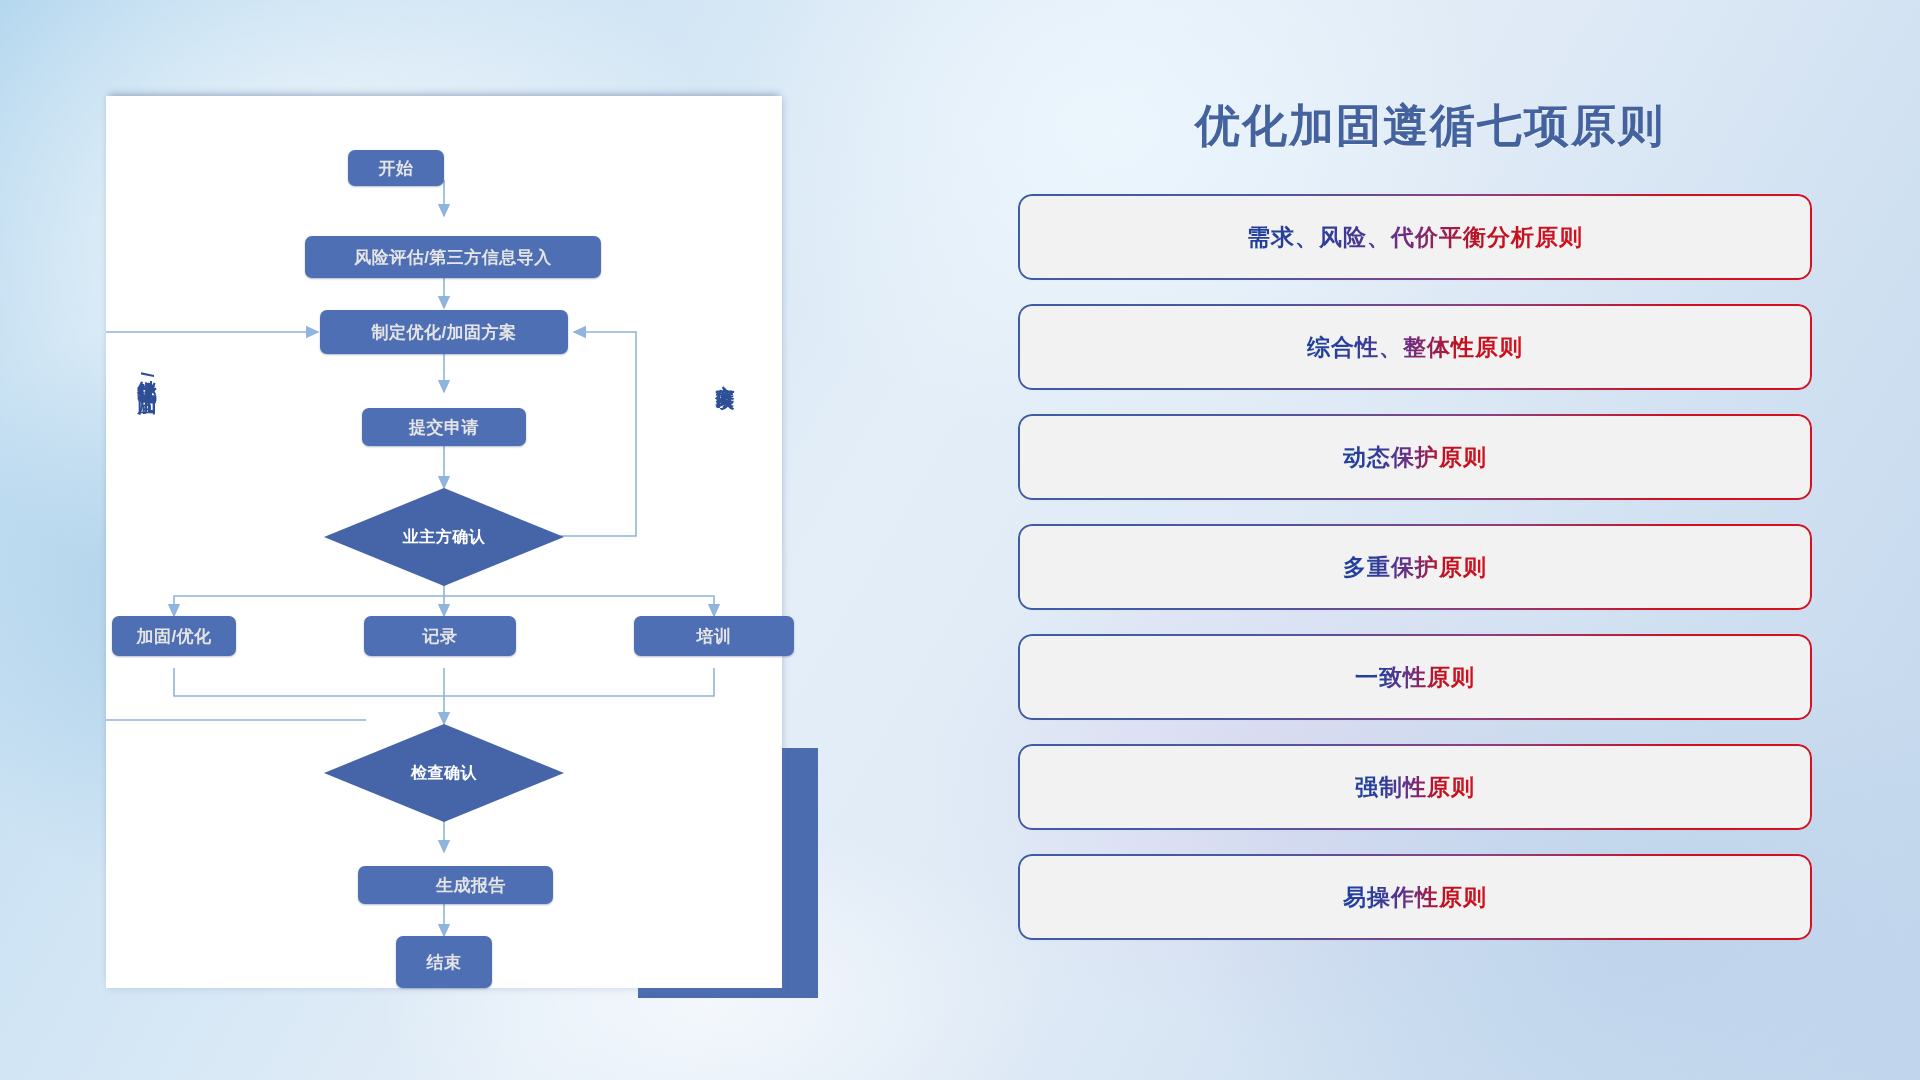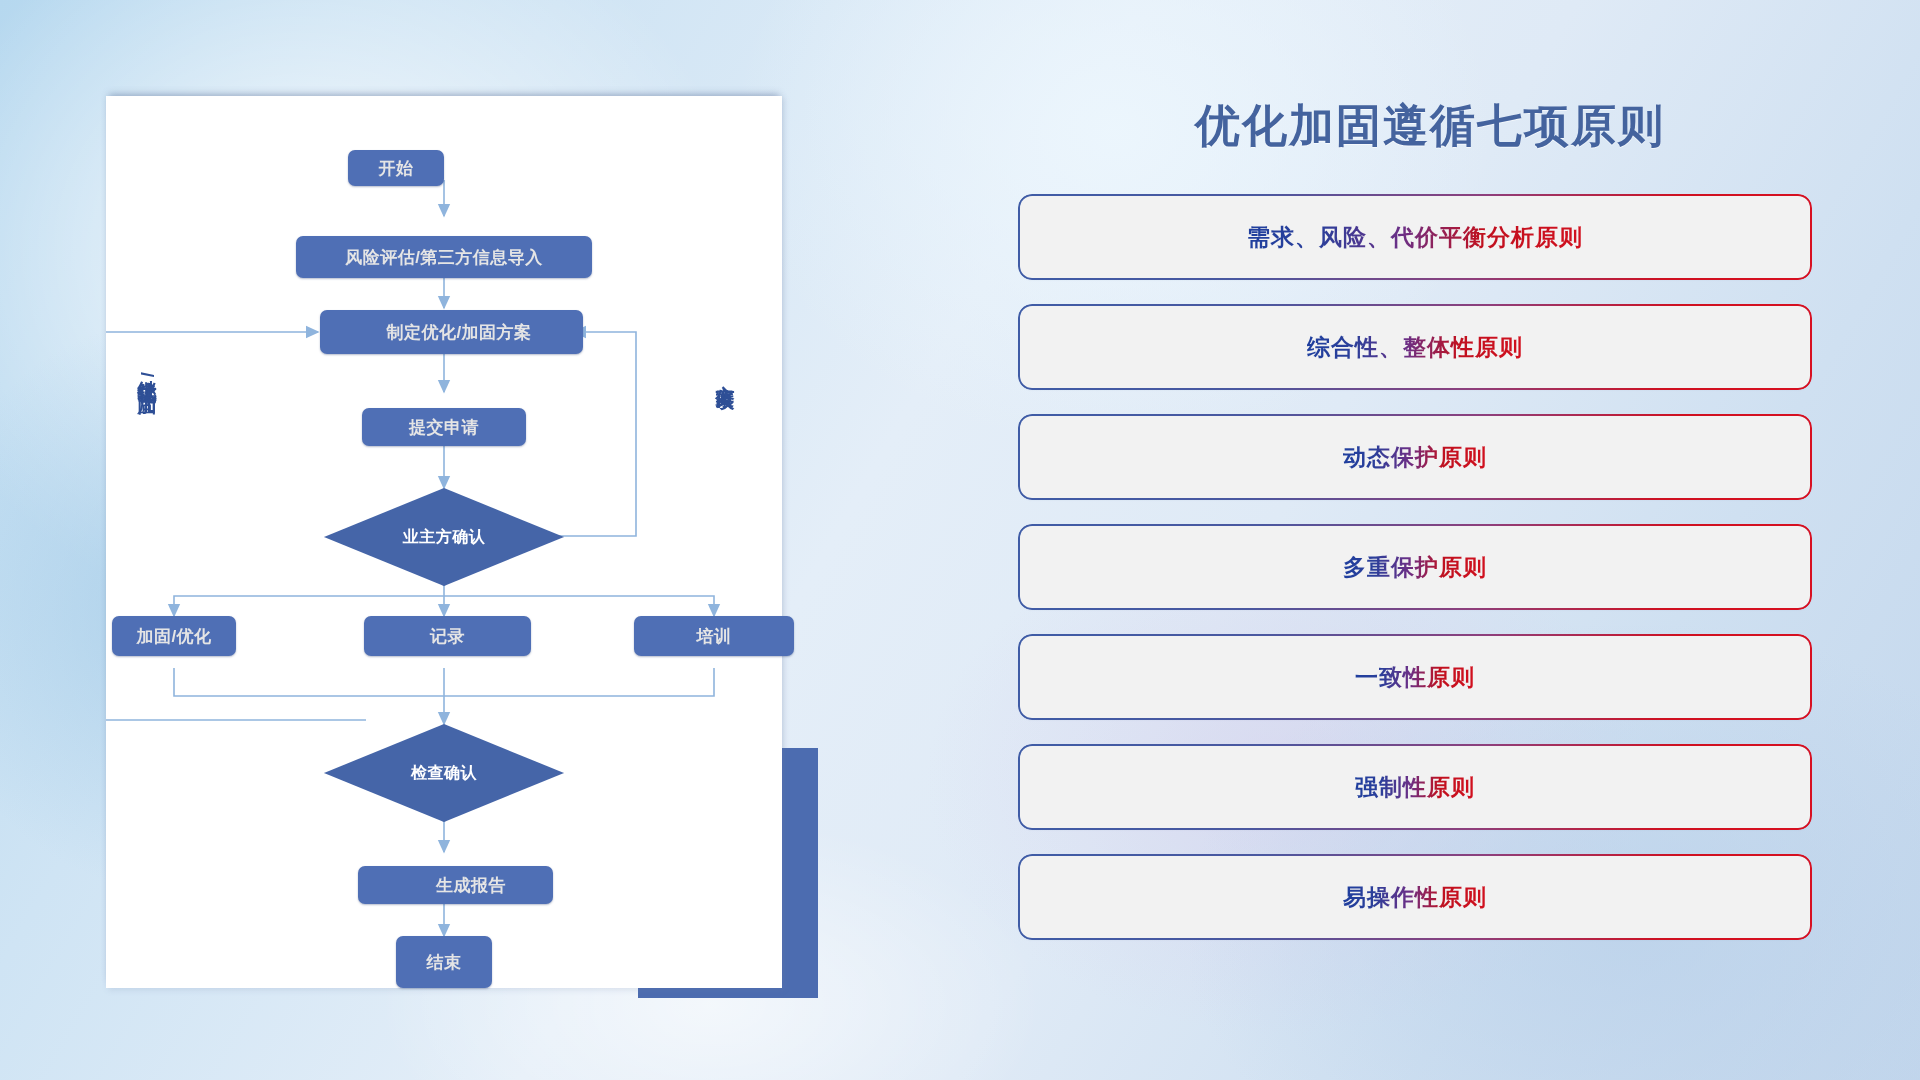--- a/index.html
+++ b/index.html
@@ -170,34 +170,34 @@
         <line x1="338" y1="600" x2="338" y2="628" marker-end="url(#ah)"></line>
 
         <line x1="338" y1="724" x2="338" y2="756" marker-end="url(#ah)"></line>
 
         <line x1="338" y1="808" x2="338" y2="840" marker-end="url(#ah)"></line>
       </g>
     </svg>
 
     <div class="node" style="left:242px;top:54px;width:96px;height:36px;">开始</div>
 
-    <div class="node" style="left:190px;top:140px;width:296px;height:42px;">风险评估/第三方信息导入</div>
-
-    <div class="node" style="left:214px;top:214px;width:248px;height:44px;padding-left:15px;">制定优化/加固方案</div>
+    <div class="node" style="left:199px;top:140px;width:296px;height:42px;">风险评估/第三方信息导入</div>
+
+    <div class="node" style="left:214px;top:214px;width:248px;height:44px;">制定优化/加固方案</div>
 
     <div class="node" style="left:256px;top:312px;width:164px;height:38px;">提交申请</div>
 
     <div class="diamond-wrap" style="left:218px;top:392px;width:240px;height:98px;">
       <div class="dshape"></div>
       <div class="dlabel">业主方确认</div>
     </div>
 
     <div class="node" style="left:6px;top:520px;width:124px;height:40px;">加固/优化</div>
 
-    <div class="node" style="left:258px;top:520px;width:167px;height:40px;">记录</div>
+    <div class="node" style="left:258px;top:520px;width:152px;height:40px;">记录</div>
 
     <div class="node" style="left:528px;top:520px;width:160px;height:40px;">培训</div>
 
     <div class="diamond-wrap" style="left:218px;top:628px;width:240px;height:98px;">
       <div class="dshape"></div>
       <div class="dlabel">检查确认</div>
     </div>
 
     <div class="node" style="left:252px;top:770px;width:164px;height:38px;padding-left:31px;">生成报告</div>
 

